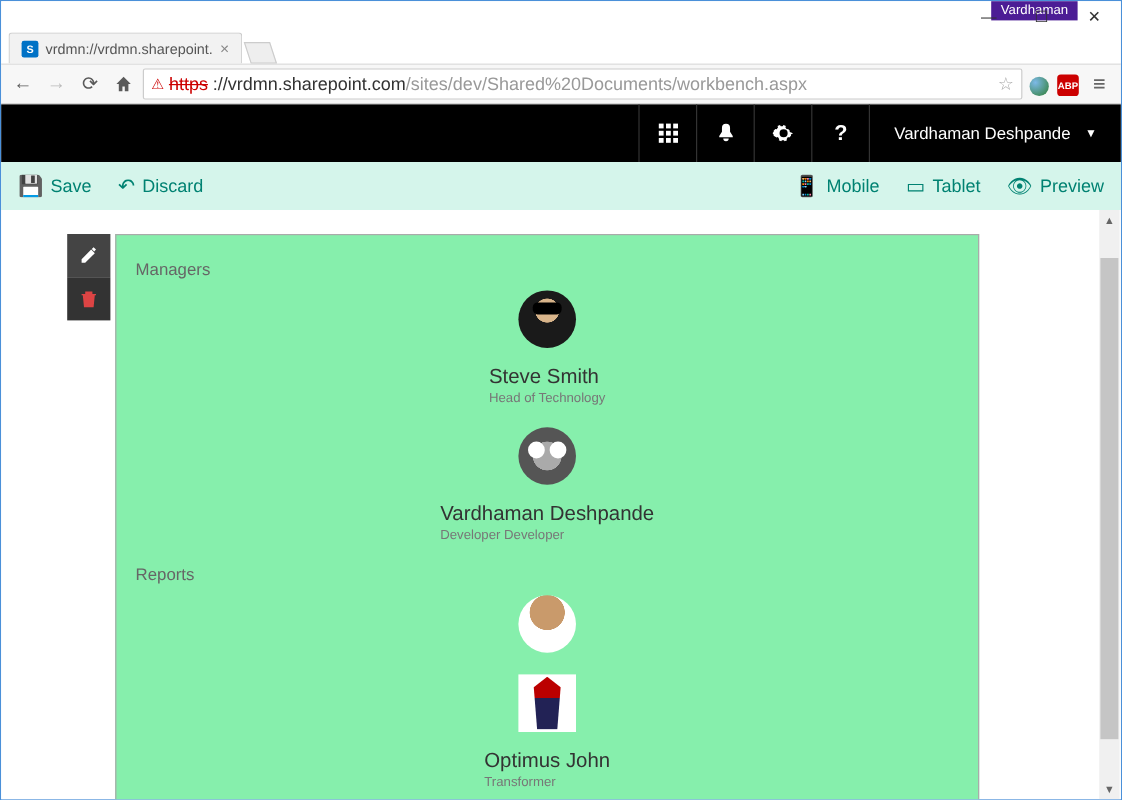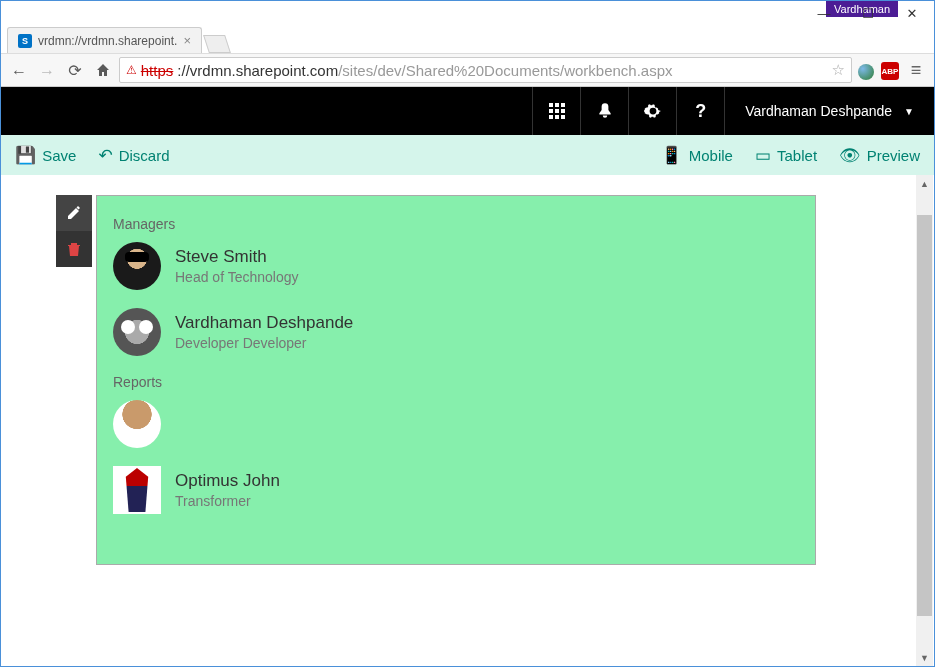--- a/index.html
+++ b/index.html
@@ -51,24 +51,24 @@
 .scroll-arrow { height: 17px; display: flex; align-items: center; justify-content: center; font-size: 9px; color: #666; }
 .scroll-thumb { position: absolute; top: 40px; bottom: 50px; left: 1px; right: 1px; background: #c5c5c5; }
 .canvas { padding: 20px 50px 20px 55px; position: relative; height: 100%; }
 .card { border: 1px solid #aaa; background: #86efac; min-height: 370px; position: relative; padding: 14px 16px; margin-left: 40px; width: 720px; }
 .side-tools { position: absolute; left: 55px; top: 20px; display: flex; flex-direction: column; }
 .tool { width: 36px; height: 36px; display: flex; align-items: center; justify-content: center; font-size: 17px; }
 .tool.edit { background: #444; color: #fff; }
 .tool.delete { background: #333; color: #e05; }
 
 .section-label { color: #666; font-size: 14px; margin: 6px 0 10px; }
-.person { display: flex; align-items: center; gap: 14px; margin: 6px 0 18px; }
+.person { display: flex; align-items: center; gap: 14px; margin: 6px 0 18px; flex-direction: column; }
 .avatar { width: 48px; height: 48px; border-radius: 50%; background: #ccc; flex-shrink: 0; display: flex; align-items: center; justify-content: center; overflow: hidden; position: relative; }
 .person .info .name { font-size: 17px; color: #333; }
-.person .info .title { font-size: 14px; color: #777; margin-top: 2px; }
+.person .info .title { font-size: 11px; color: #777; margin-top: 2px; }
 
 
 .av-steve { background: radial-gradient(circle at 50% 35%, #d8b48a 0 25%, #1a1a1a 26% 100%); }
 .av-steve::after { content:""; position: absolute; top: 10px; left: 12px; width: 24px; height: 10px; background: #000; border-radius: 4px; }
 .av-vard { background: radial-gradient(circle at 50% 50%, #aaa 0 35%, #555 36% 100%); }
 .av-vard::before, .av-vard::after { content:""; position:absolute; width:14px; height:14px; border-radius:50%; background:#fff; top:12px; }
 .av-vard::before { left:8px; } .av-vard::after { right:8px; }
 .av-john { background: radial-gradient(circle at 50% 30%, #c99a6b 0 35%, #fff 36% 100%); }
 .av-optimus { background: #fff; border-radius: 0; display:flex; align-items:center; justify-content:center; }
 .av-optimus::after { content:""; width: 28px; height: 44px; background: linear-gradient(#b00 0 40%, #225 40% 100%); clip-path: polygon(50% 0, 90% 20%, 80% 100%, 20% 100%, 10% 20%); }

